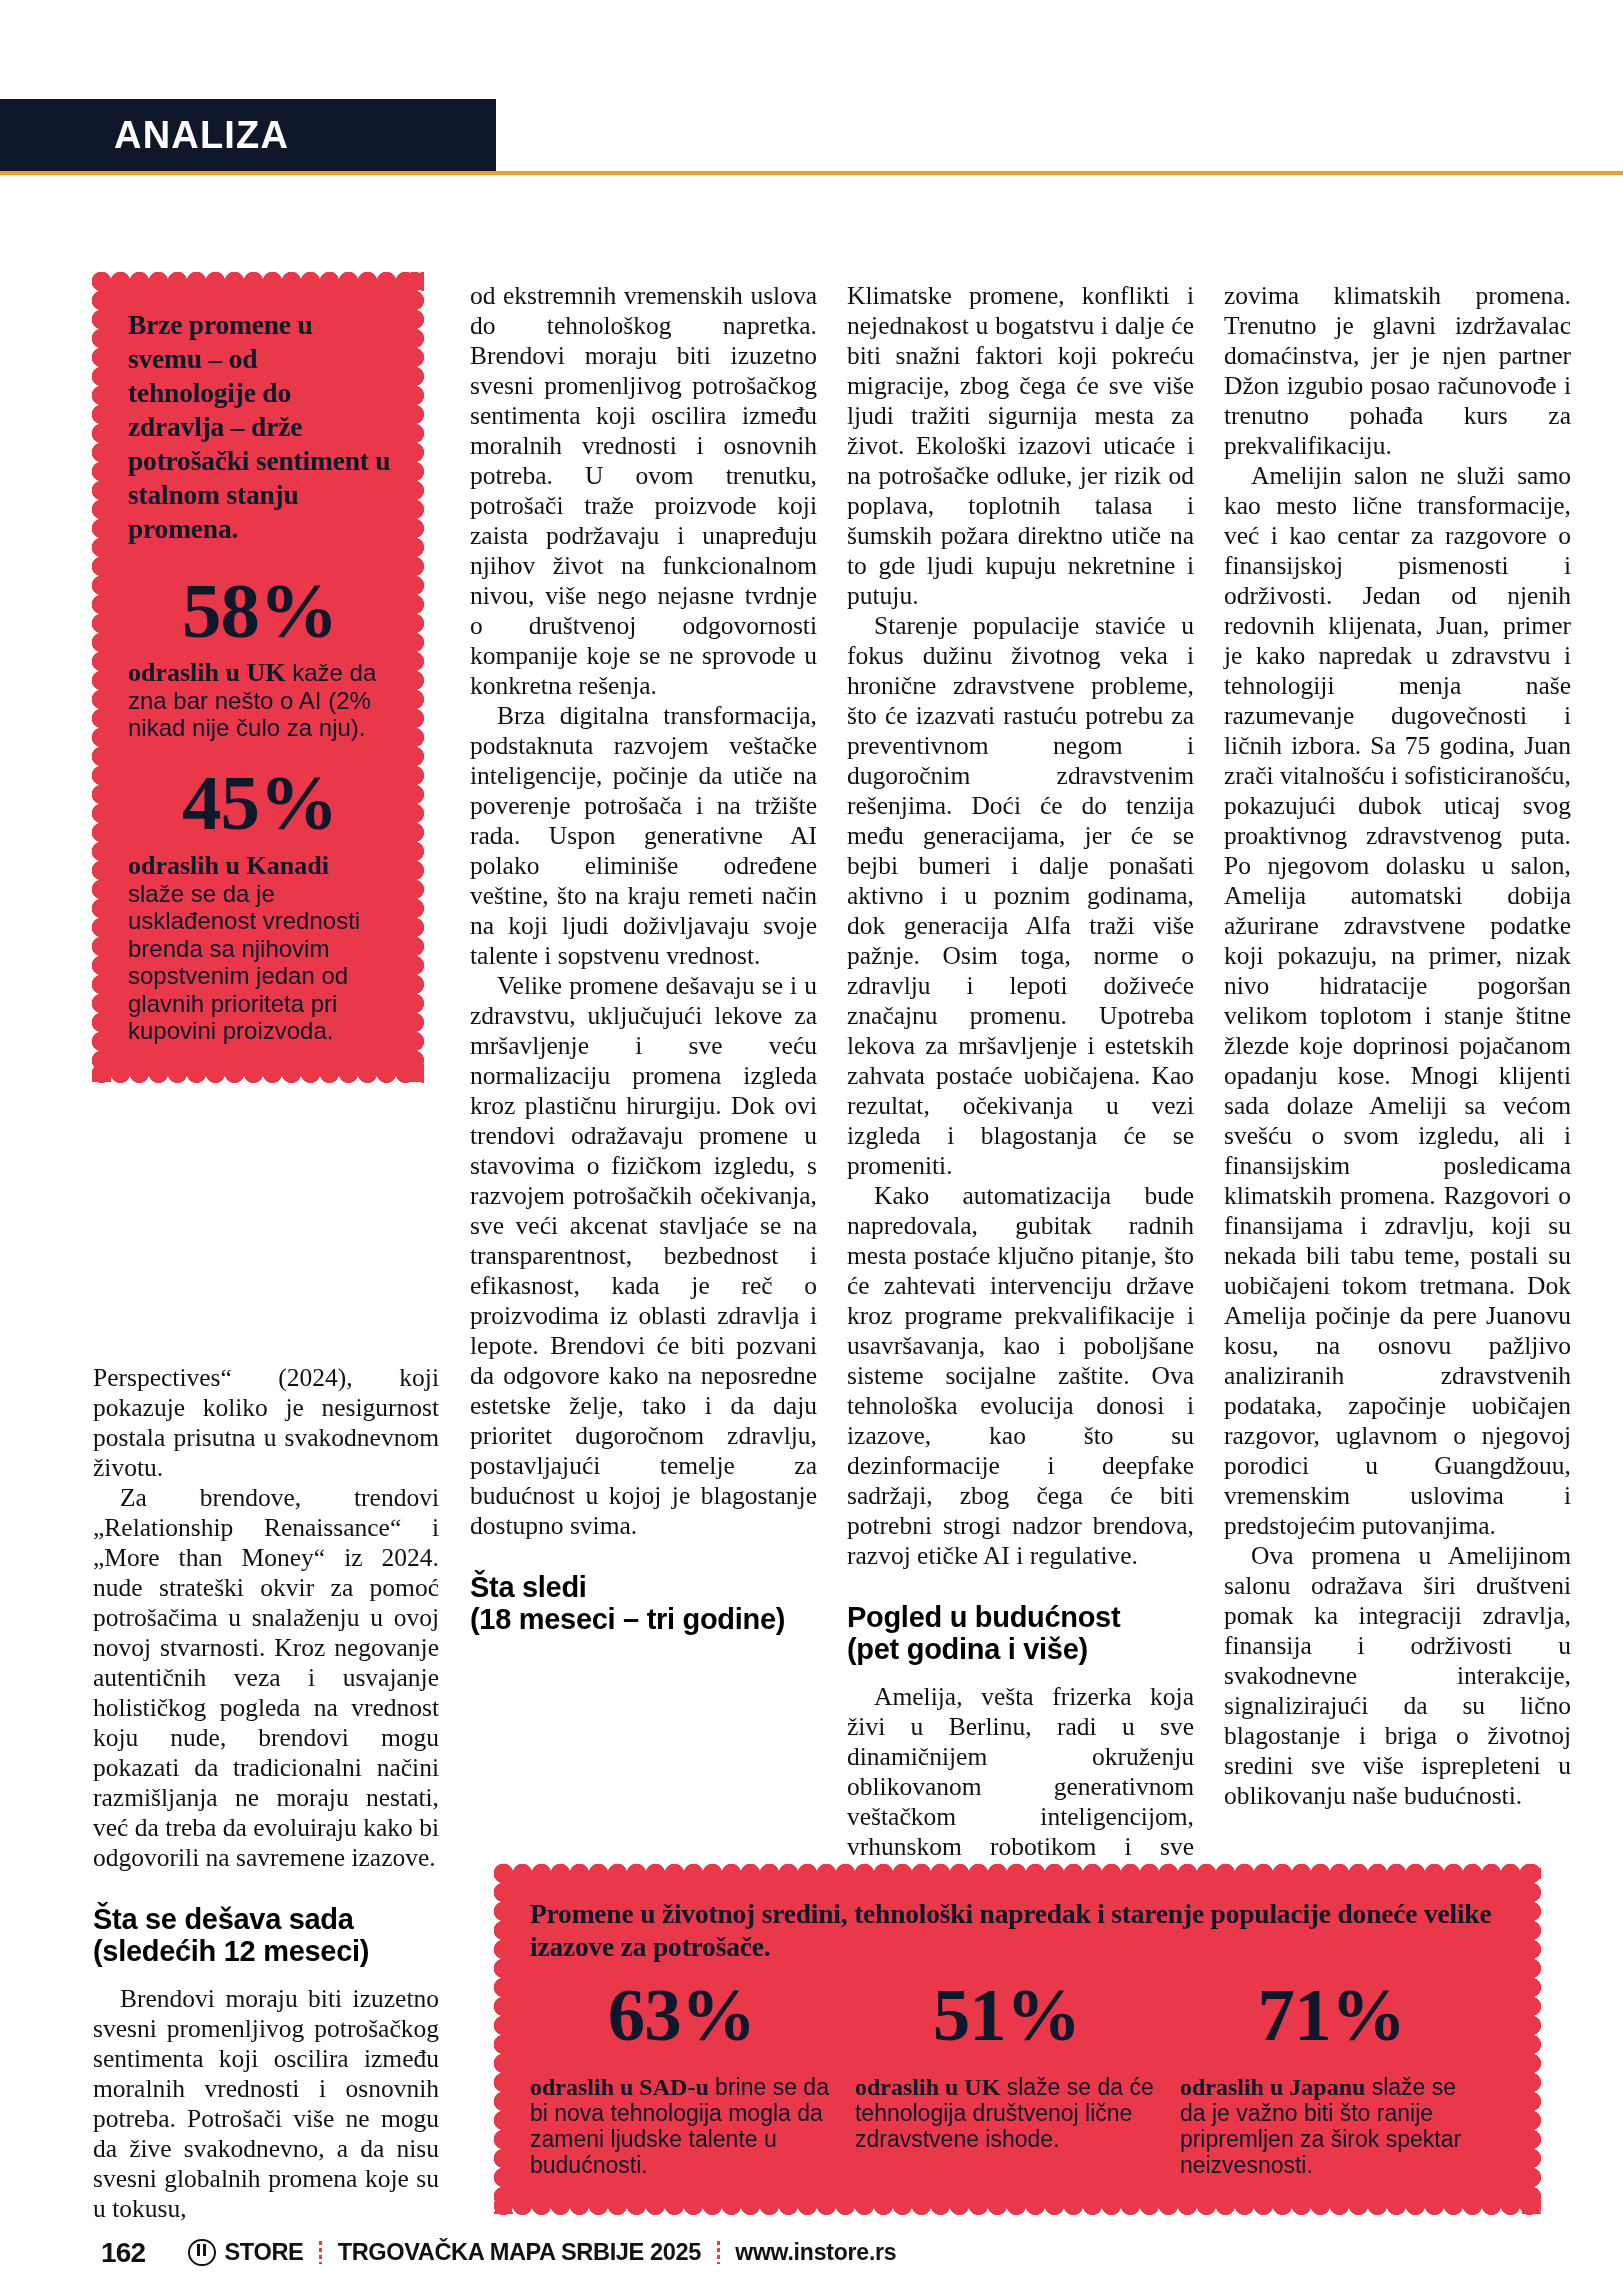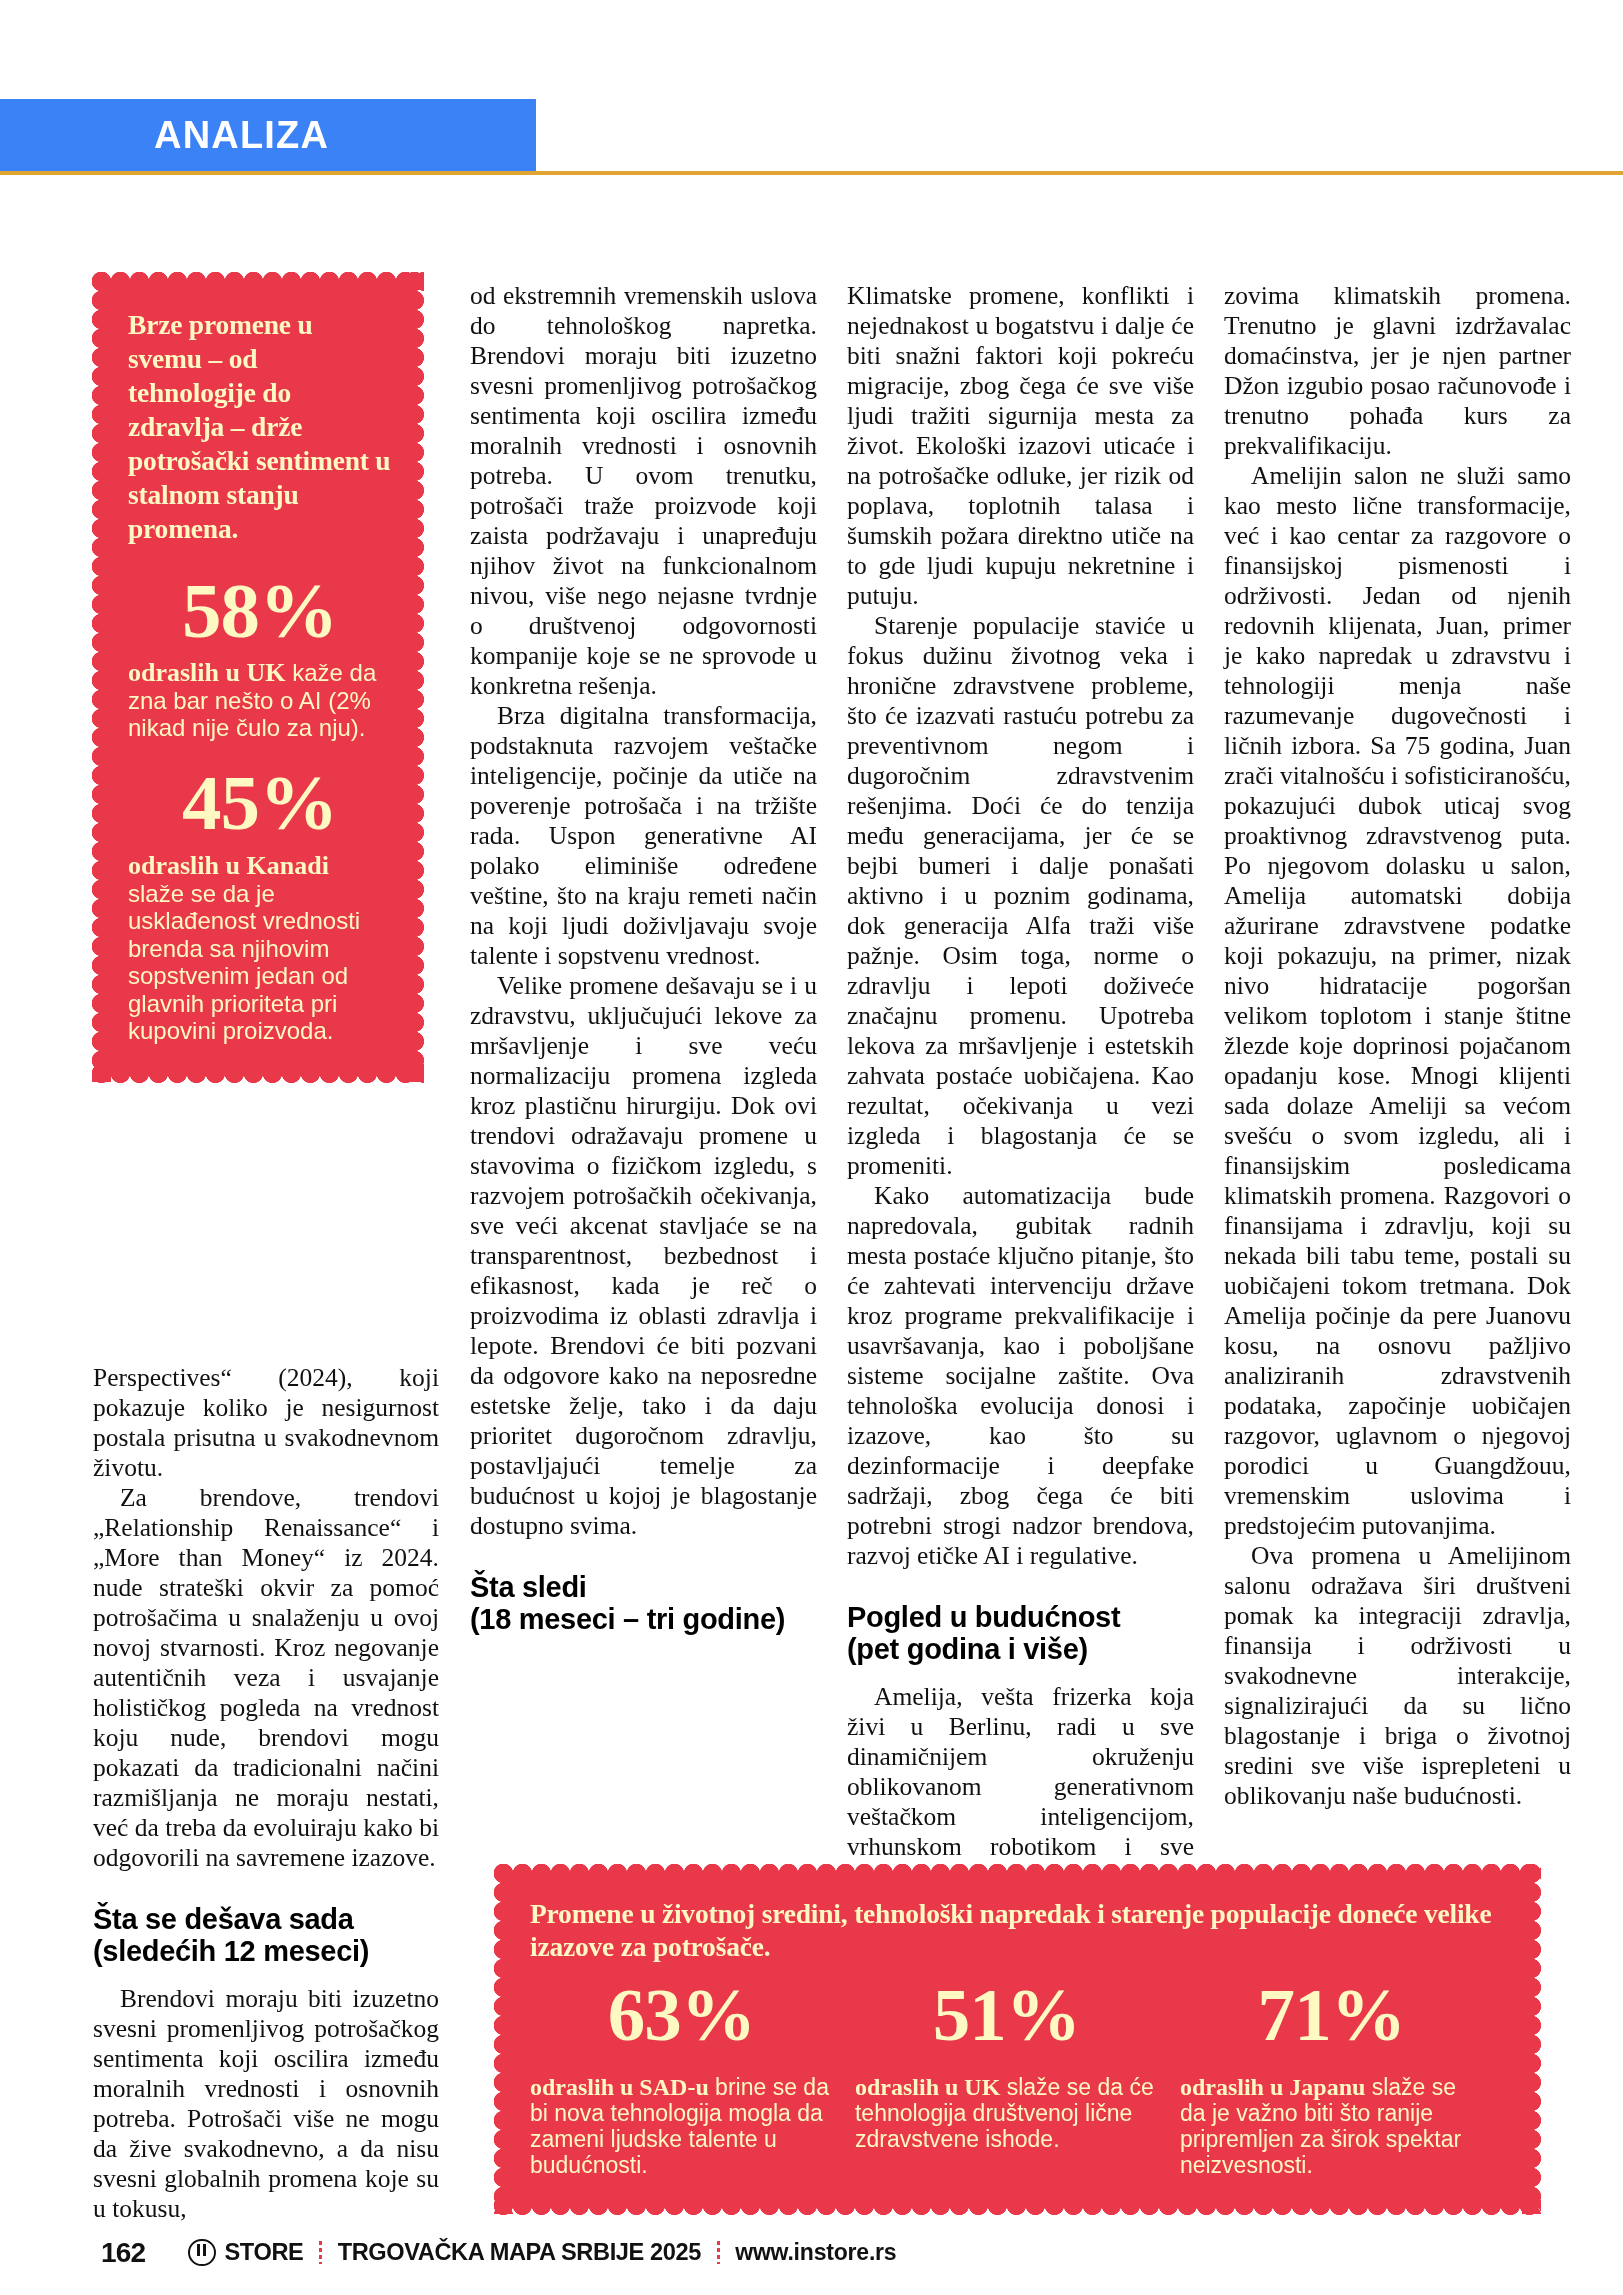--- a/index.html
+++ b/index.html
@@ -7,22 +7,22 @@
     width:1623px;height:2295px;
     background:#ffffff;
     font-family:"Liberation Serif", serif;
     -webkit-font-smoothing:antialiased;
     position:relative;
     overflow:hidden;
   }
   
   .kicker-wrap{
     position:absolute;left:0;top:99px;width:496px;height:72px;
-    background:#3b82f6;
-    display:flex;align-items:center;padding-left:40px;
+    background:#0f172a;
+    display:flex;align-items:center;
   }
   .kicker-text{
     font-family:"Liberation Sans", sans-serif;
     font-weight:bold;color:#ffffff;font-size:38px;
     letter-spacing:1.2px;margin-left:114px;
   }
   .header-rule{
     position:absolute;left:0;top:171px;width:1623px;height:3.9px;
     background:#e0a432;
   }
@@ -48,21 +48,21 @@
     color:#000;text-align:left;
     margin-top:30px;margin-bottom:17.3px;
     text-indent:0 !important;
     letter-spacing:-0.3px;
   }
 
   
   .scallop{
     position:absolute;
     background:#e8384a;
-    color:#fef9c3;
+    color:#0f172a;
   }
   .scallop::before,
   .scallop::after{
     content:"";position:absolute;left:-8.6px;right:-8.6px;height:19px;
     background-image:
       radial-gradient(circle at 9.4px 9.4px, #e8384a 9.4px, rgba(232,56,74,0) 10px);
     background-size:19px 19px;background-repeat:repeat-x;
   }
   .scallop::before{top:-9.4px;}
   .scallop::after{bottom:-9.4px;}

